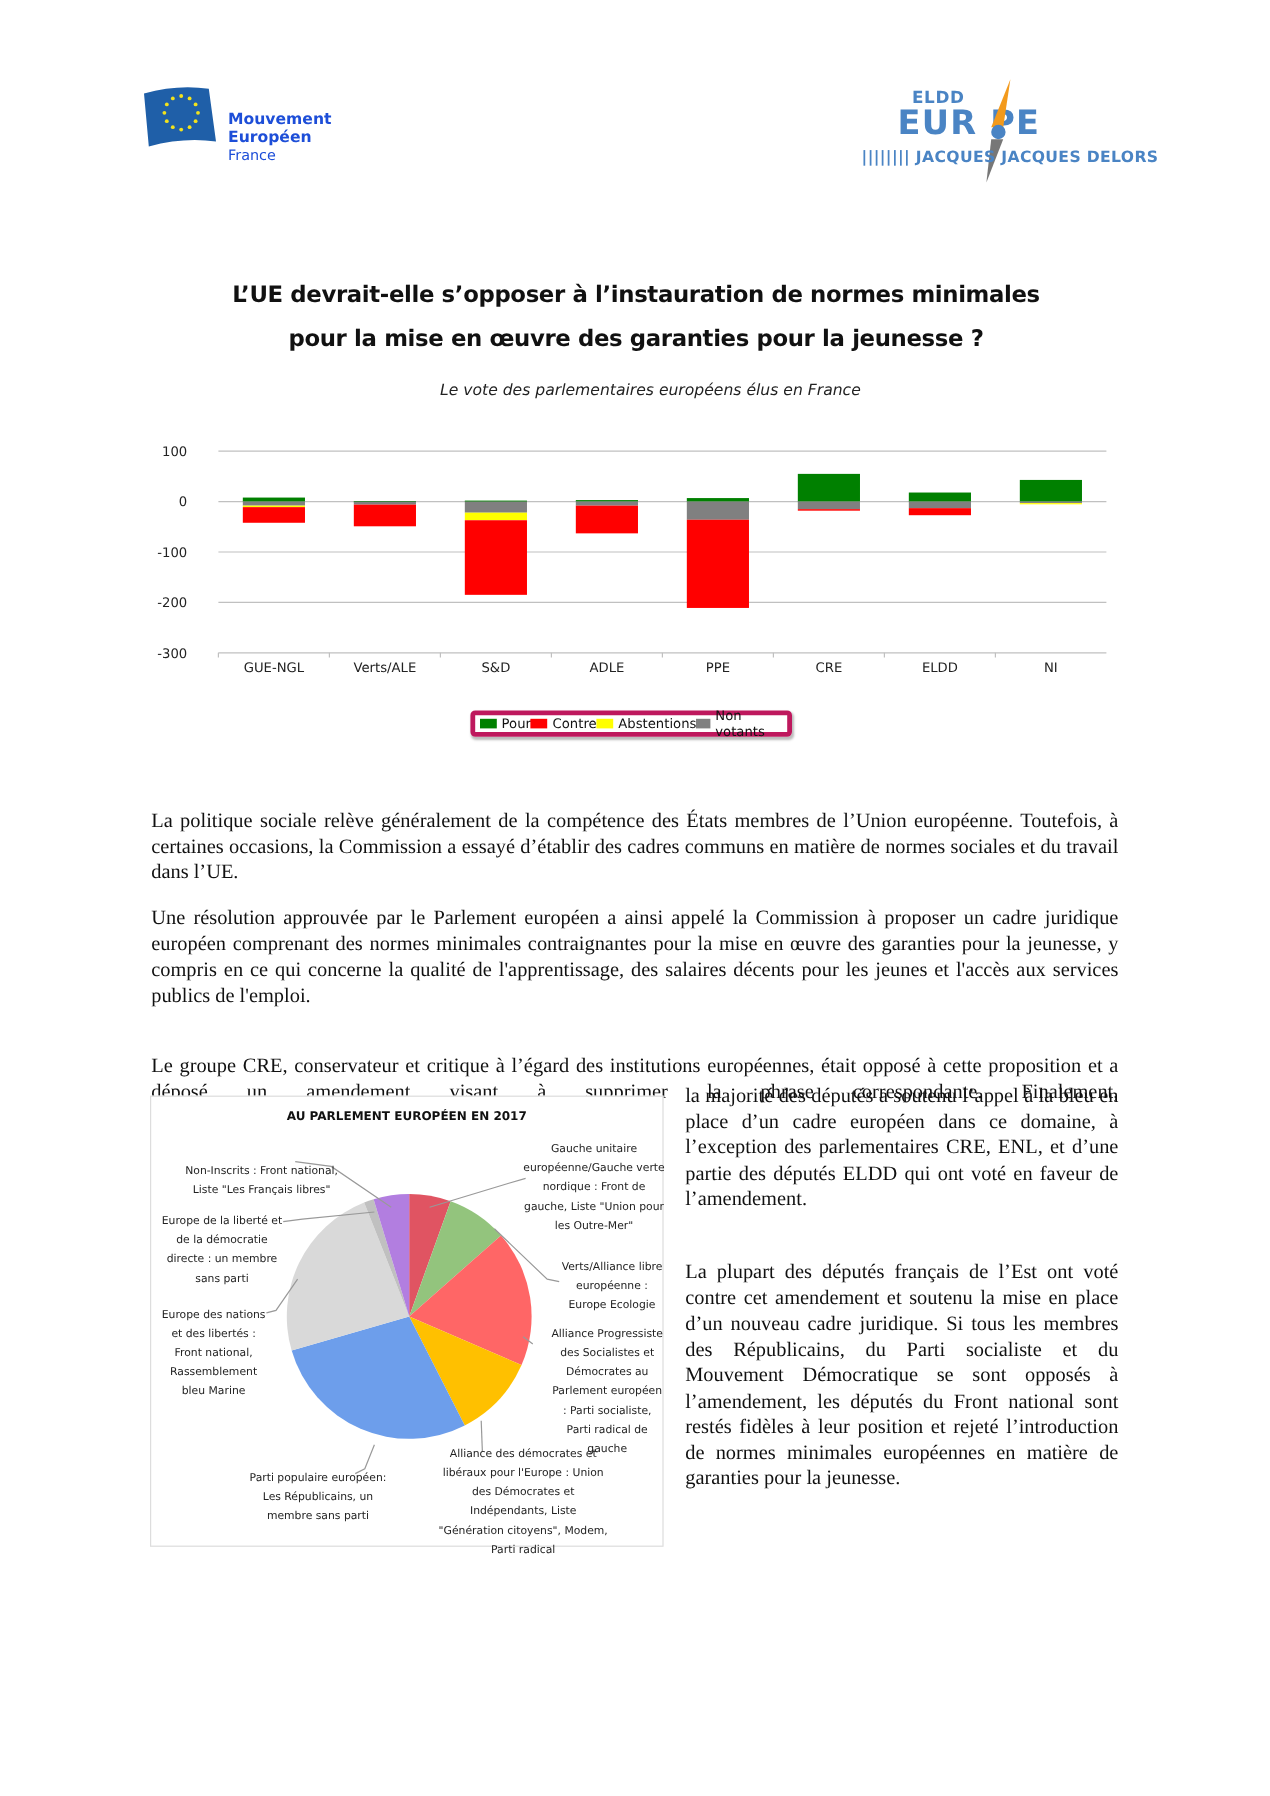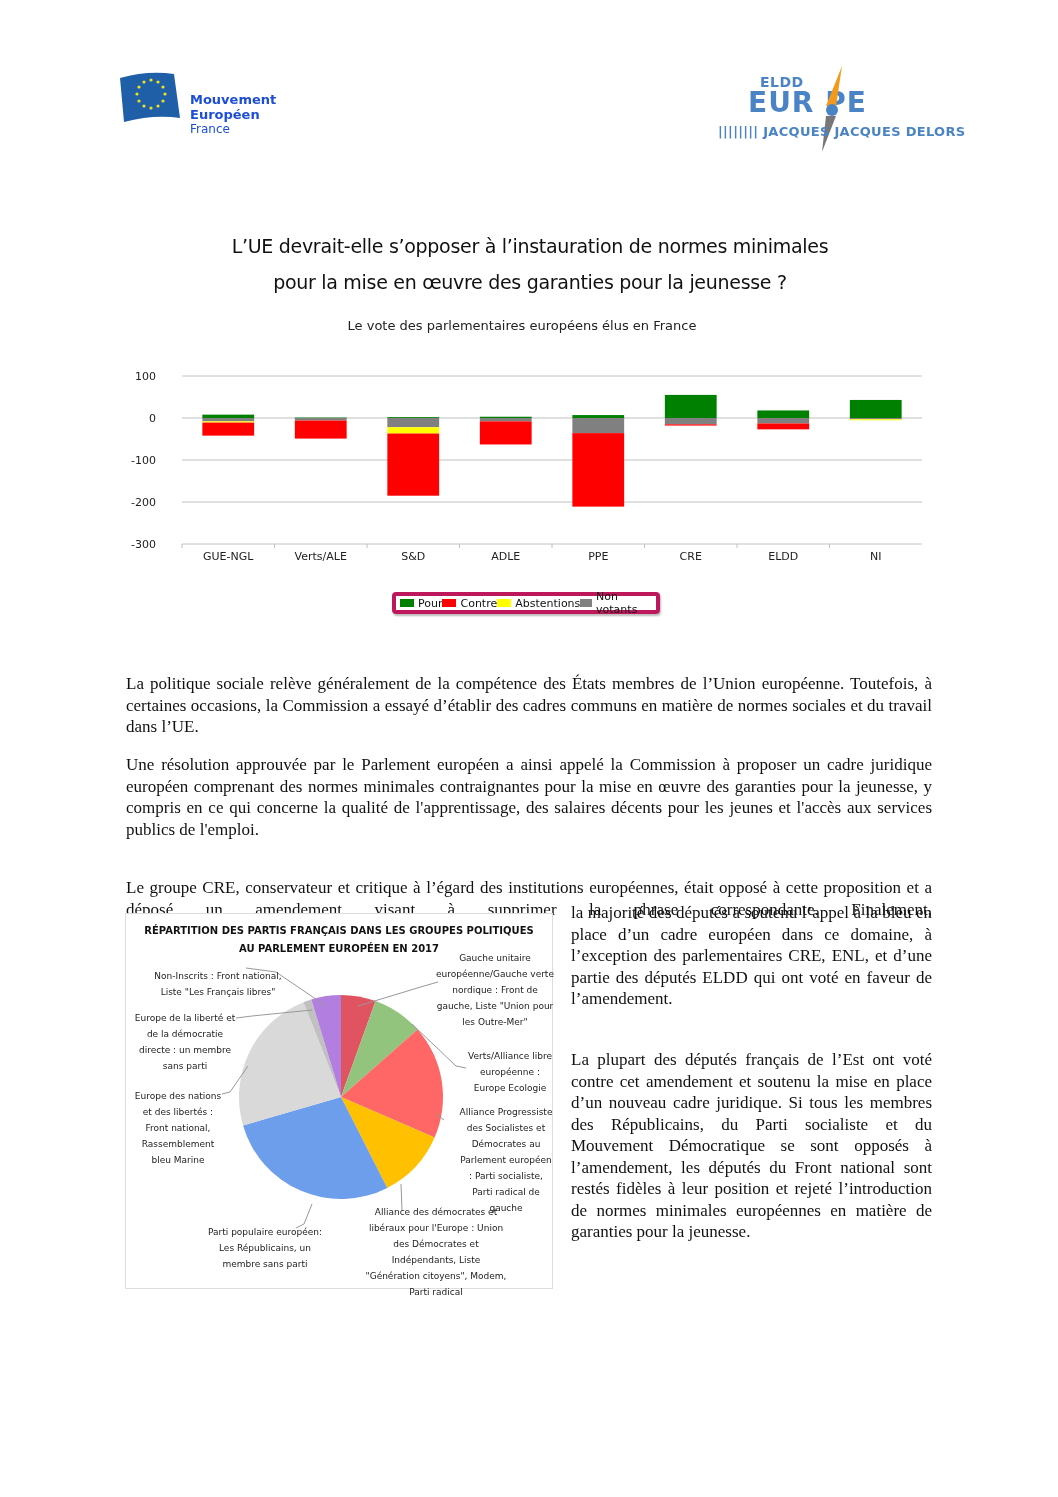--- a/index.html
+++ b/index.html
@@ -9,22 +9,22 @@
   
   .logo-me { left: 118px; top: 70px; width: 180px; height: 76px; }
   .logo-me-text { position: absolute; left: 72px; top: 22px; font-family: "DejaVu Sans", sans-serif; color: #1d4ed8; font-size: 13px; line-height: 15px; font-weight: bold; }
   .logo-me-text .fr { font-weight: normal; font-size: 12px; }
   .logo-ne { left: 716px; top: 60px; width: 230px; height: 100px; }
   .ne-notre { position:absolute; left: 44px; top: 14px; font-family: "DejaVu Sans", sans-serif; font-weight: bold; color: #4a84c4; font-size: 14px; letter-spacing: 0.5px; }
   .ne-europe { position:absolute; left: 32px; top: 26px; font-family: "DejaVu Sans", sans-serif; font-weight: bold; color: #4a84c4; font-size: 28px; letter-spacing: 1px; }
   .ne-inst { position:absolute; left: 2px; top: 64px; font-family: "DejaVu Sans", sans-serif; font-weight: bold; color: #4a84c4; font-size: 13px; letter-spacing: 0.3px; white-space: nowrap; }
 
   
-  .title { left: 120px; width: 820px; top: 228px; text-align: center; font-family: "DejaVu Sans", sans-serif; font-weight: normal; font-size: 19px; line-height: 36px; color: #111; letter-spacing: -0.3px; }
-  .subtitle { left: 112px; width: 820px; top: 318px; text-align: center; font-family: "DejaVu Sans", sans-serif; font-size: 13px; color: #222; }
+  .title { left: 120px; width: 820px; top: 228px; text-align: center; font-family: "DejaVu Sans", sans-serif; font-weight: bold; font-size: 19px; line-height: 36px; color: #111; letter-spacing: -0.3px; }
+  .subtitle { left: 132px; width: 820px; top: 318px; text-align: center; font-family: "DejaVu Sans", sans-serif; font-size: 13px; color: #222; font-style: italic; }
 
   
   .chart { left: 130px; top: 366px; width: 800px; height: 200px; }
   .legend { left: 392px; top: 592px; width: 268px; height: 22px; border: 4px solid #be185d; border-radius: 4px; box-shadow: 1px 2px 2px #bbb; font-family: "DejaVu Sans", sans-serif; font-size: 11px; display: flex; align-items: center; justify-content: space-around; padding: 0 4px; box-sizing: border-box; }
   .legend-item { display: flex; align-items: center; gap: 4px; }
   .swatch { width: 14px; height: 8px; display: inline-block; }
 
   
   .para { left: 126px; width: 806px; font-size: 17px; line-height: 21.5px; text-align: justify; color: #111; }
   .p1 { top: 673px; }
@@ -171,21 +171,20 @@
   </div>
 <div class="abs para p4">
     <p class="para-text">la majorité des députés a soutenu l’appel à la bleu en place d’un cadre européen dans ce domaine, à l’exception des parlementaires CRE, ENL, et d’une partie des députés ELDD qui ont voté en faveur de l’amendement.</p>
   </div>
 <div class="abs para p5">
     <p class="para-text">La plupart des députés français de l’Est ont voté contre cet amendement et soutenu la mise en place d’un nouveau cadre juridique. Si tous les membres des Républicains, du Parti socialiste et du Mouvement Démocratique se sont opposés à l’amendement, les députés du Front national sont restés fidèles à leur position et rejeté l’introduction de normes minimales européennes en matière de garanties pour la jeunesse.</p>
   </div>
 
 <div class="abs pie-box">
   <div class="pie-title">
-    <div>RÉPARTITION DES PARTIS FRANÇAIS DANS LES GROUPES POLITIQUES</div>
     <div>AU PARLEMENT EUROPÉEN EN 2017</div>
   </div>
   <svg class="abs" style="left:0;top:0;" width="428" height="376" viewBox="0 0 428 376" id="pie-svg">
       <g>
         <path d="M215,183 L215,81 A102,102 0 0 1 249.55126786501972,87.03016156666901 Z" fill="#e05462"></path>
         <path d="M215,183 L249.55126786501972,87.03016156666901 A102,102 0 0 1 291.5113291023069,115.54618973698751 Z" fill="#93c47d"></path>
         <path d="M215,183 L291.5113291023069,115.54618973698751 A102,102 0 0 1 308.61097181976606,223.50908484474763 Z" fill="#ff6666"></path>
         <path d="M215,183 L308.61097181976606,223.50908484474763 A102,102 0 0 1 261.30703097343377,273.88266546721354 Z" fill="#ffc000"></path>
         <path d="M215,183 L261.30703097343377,273.88266546721354 A102,102 0 0 1 117.0500440609518,211.45709281600136 Z" fill="#6d9eeb"></path>
         <path d="M215,183 L117.0500440609518,211.45709281600136 A102,102 0 0 1 177.45129562616285,88.16279843939836 Z" fill="#d9d9d9"></path>

